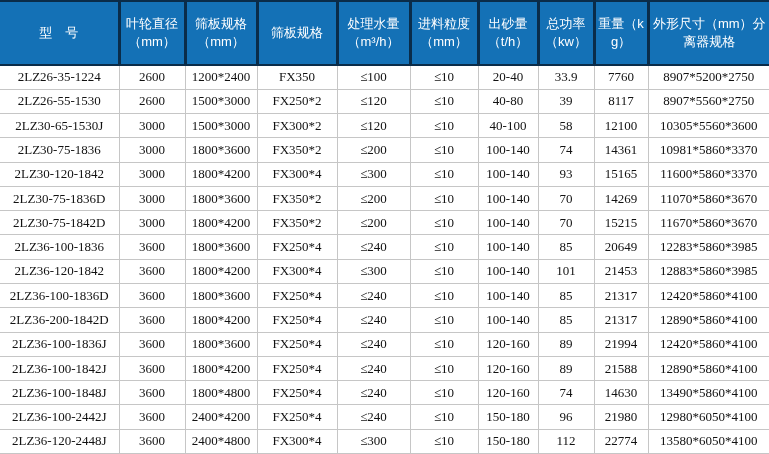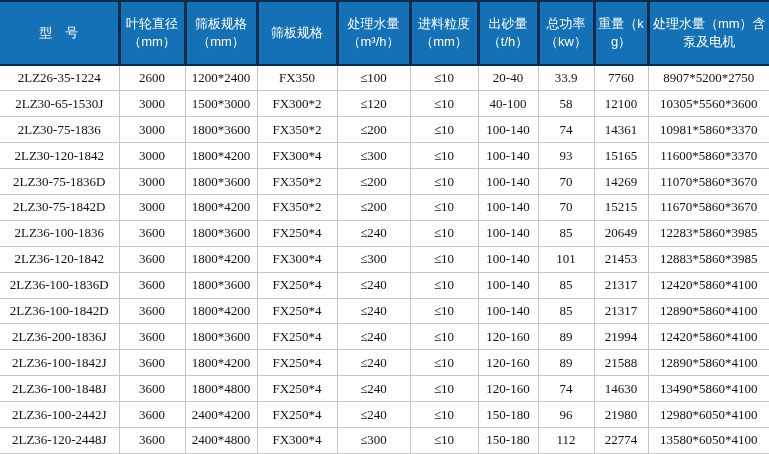--- a/index.html
+++ b/index.html
@@ -74,37 +74,49 @@
     <tr>
         <th>型　号</th>
         <th>叶轮直径（mm）</th>
         <th>筛板规格（mm）</th>
         <th>筛板规格</th>
         <th>处理水量（m³/h）</th>
         <th>进料粒度（mm）</th>
         <th>出砂量（t/h）</th>
         <th>总功率（kw）</th>
         <th>重量（kg）</th>
-        <th>处理水量（mm）含泵及电机</th>
+        <th>外形尺寸（mm）分离器规格</th>
       </tr>
   </thead>
   <tbody>
       <tr>
         <td>2LZ26-35-1224</td>
         <td>2600</td>
         <td>1200*2400</td>
         <td>FX350</td>
         <td>≤100</td>
         <td>≤10</td>
         <td>20-40</td>
         <td>33.9</td>
         <td>7760</td>
         <td>8907*5200*2750</td>
       </tr>
       <tr>
+        <td>2LZ26-55-1530</td>
+        <td>2600</td>
+        <td>1500*3000</td>
+        <td>FX250*2</td>
+        <td>≤120</td>
+        <td>≤10</td>
+        <td>40-80</td>
+        <td>39</td>
+        <td>8117</td>
+        <td>8907*5560*2750</td>
+      </tr>
+      <tr>
         <td>2LZ30-65-1530J</td>
         <td>3000</td>
         <td>1500*3000</td>
         <td>FX300*2</td>
         <td>≤120</td>
         <td>≤10</td>
         <td>40-100</td>
         <td>58</td>
         <td>12100</td>
         <td>10305*5560*3600</td>
@@ -187,33 +199,33 @@
         <td>1800*3600</td>
         <td>FX250*4</td>
         <td>≤240</td>
         <td>≤10</td>
         <td>100-140</td>
         <td>85</td>
         <td>21317</td>
         <td>12420*5860*4100</td>
       </tr>
       <tr>
-        <td>2LZ36-100-1842D</td>
+        <td>2LZ36-200-1842D</td>
         <td>3600</td>
         <td>1800*4200</td>
         <td>FX250*4</td>
         <td>≤240</td>
         <td>≤10</td>
         <td>100-140</td>
         <td>85</td>
         <td>21317</td>
         <td>12890*5860*4100</td>
       </tr>
       <tr>
-        <td>2LZ36-200-1836J</td>
+        <td>2LZ36-100-1836J</td>
         <td>3600</td>
         <td>1800*3600</td>
         <td>FX250*4</td>
         <td>≤240</td>
         <td>≤10</td>
         <td>120-160</td>
         <td>89</td>
         <td>21994</td>
         <td>12420*5860*4100</td>
       </tr>

